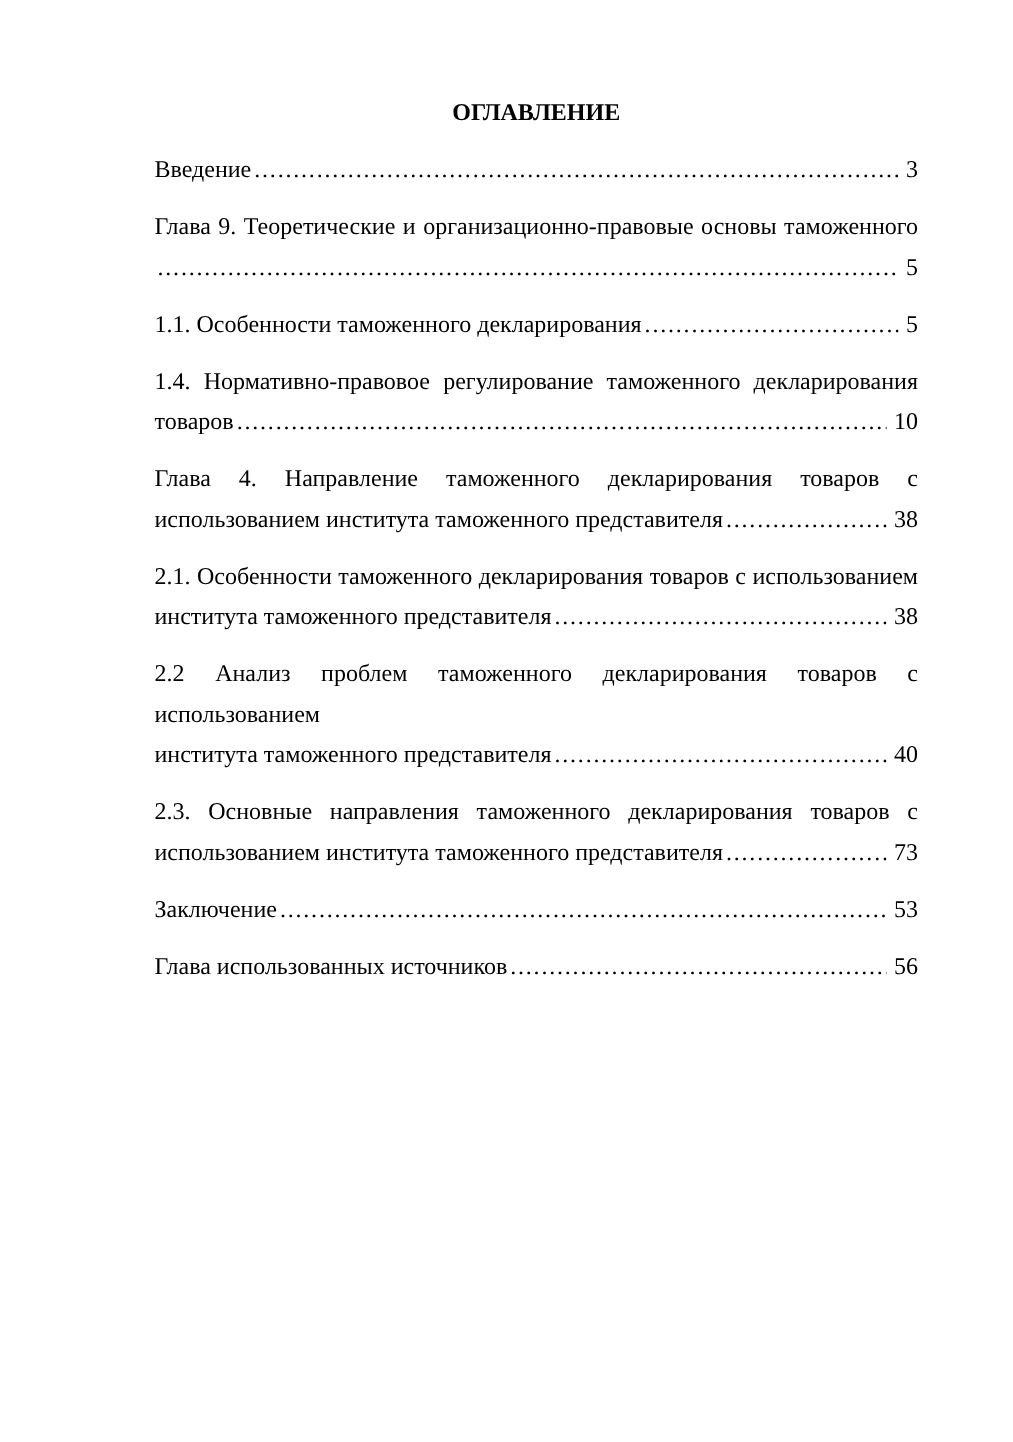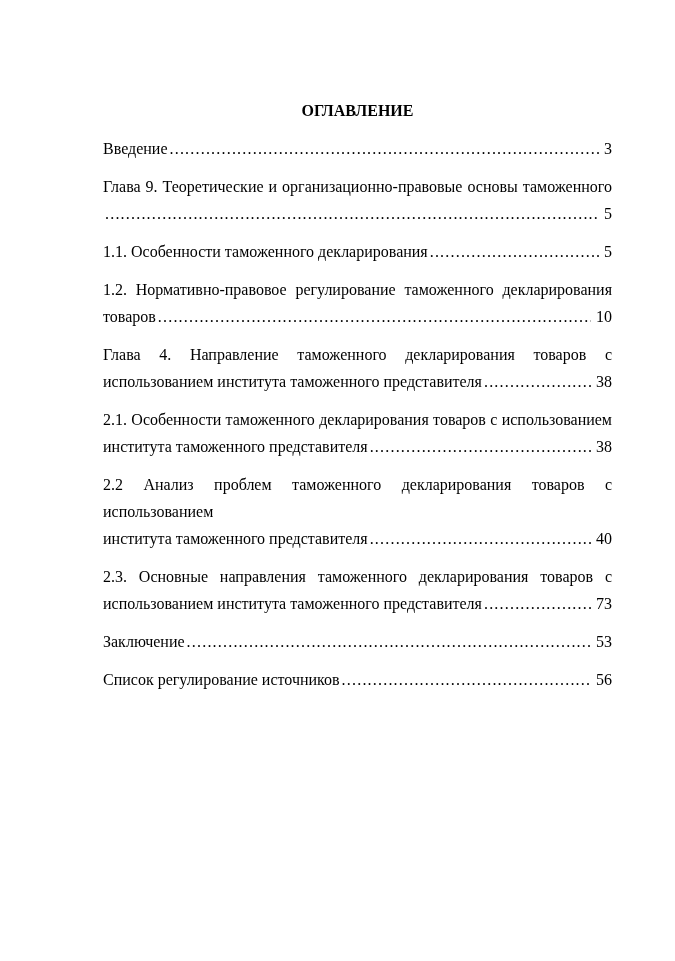--- a/index.html
+++ b/index.html
@@ -6,21 +6,21 @@
     margin: 0;
     padding: 0;
     background: #ffffff;
   }
   .doc-page {
     position: relative;
     width: 675px;
     height: 961px;
     background: #ffffff;
     box-sizing: border-box;
-    padding: 97px 52px 0 92px;
+    padding: 62px 52px 0 92px;
     font-family: "Liberation Serif", "DejaVu Serif", serif;
     font-size: 16px;
     line-height: 27px;
     color: #000000;
     overflow: hidden;
   }
   .toc-title {
     text-align: center;
     font-weight: bold;
     margin: 0 0 10px 0;
@@ -89,21 +89,21 @@
 
     <div class="entry">
       <div class="lastline">
         <span class="txt">1.1. Особенности таможенного декларирования</span>
         <span class="leader"></span>
         <span class="pg">5</span>
       </div>
     </div>
 
     <div class="entry">
-      <div class="jline">1.2. Нормативно-правовое регулирование таможенного декларирования</div>
+      <div class="jline">1.4. Нормативно-правовое регулирование таможенного декларирования</div>
       <div class="lastline">
         <span class="txt">товаров</span>
         <span class="leader"></span>
         <span class="pg">10</span>
       </div>
     </div>
 
     <div class="entry">
     </div>
 
@@ -146,20 +146,20 @@
     <div class="entry">
       <div class="lastline">
         <span class="txt">Заключение</span>
         <span class="leader"></span>
         <span class="pg">53</span>
       </div>
     </div>
 
     <div class="entry">
       <div class="lastline">
-        <span class="txt">Список регулирование источников</span>
+        <span class="txt">Глава использованных источников</span>
         <span class="leader"></span>
         <span class="pg">56</span>
       </div>
     </div>
 
   </div>
 </div>
 
 </body></html>

